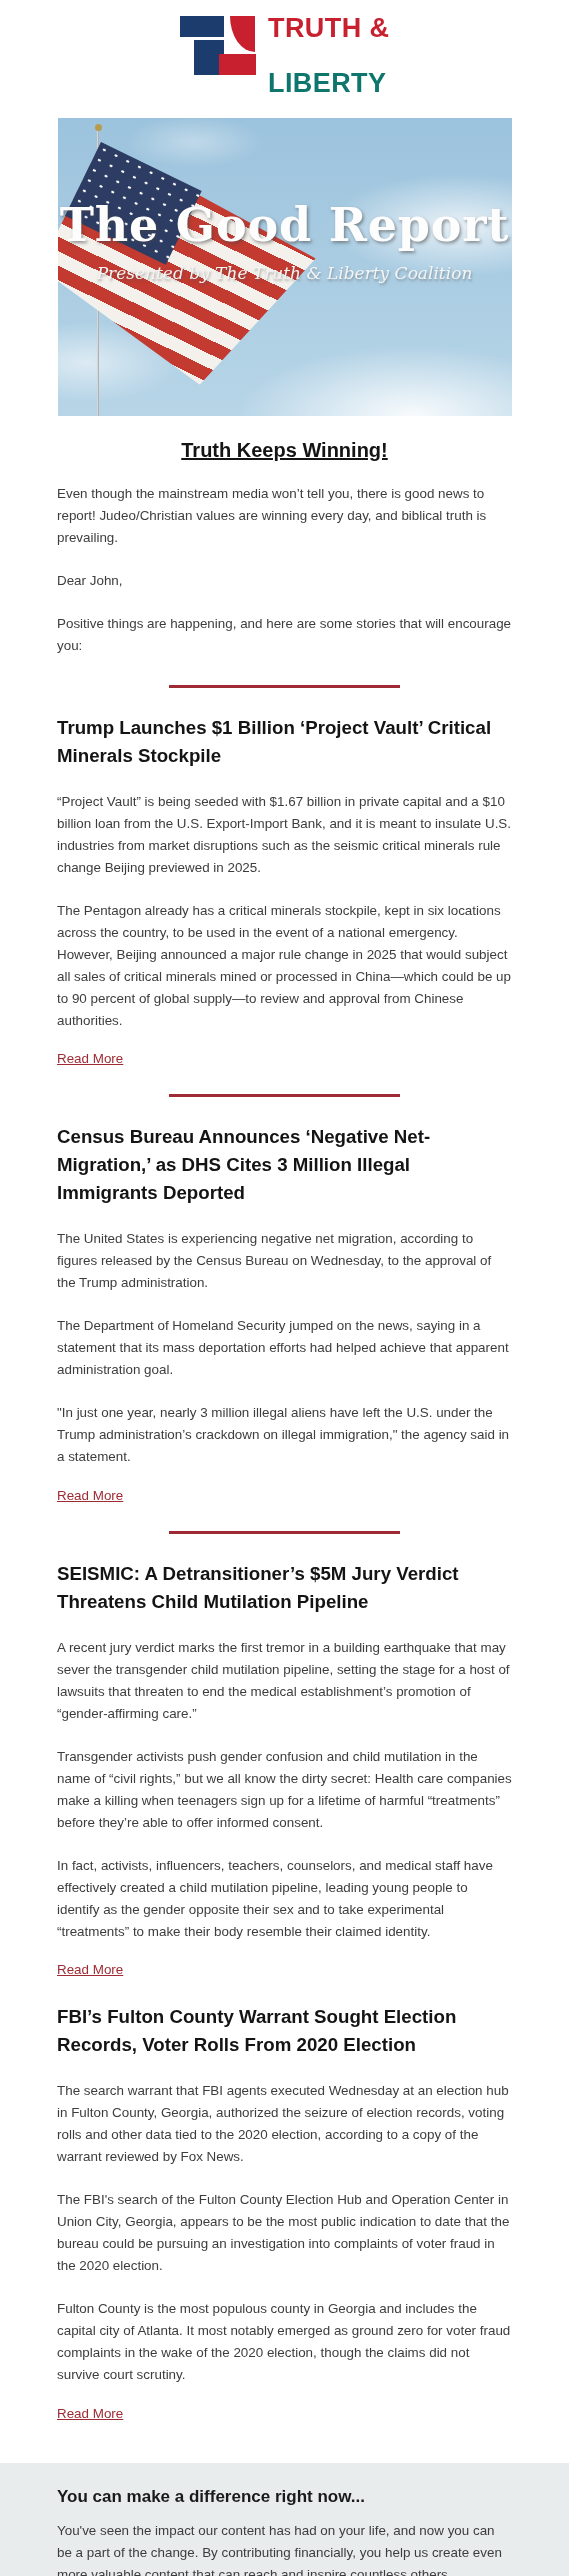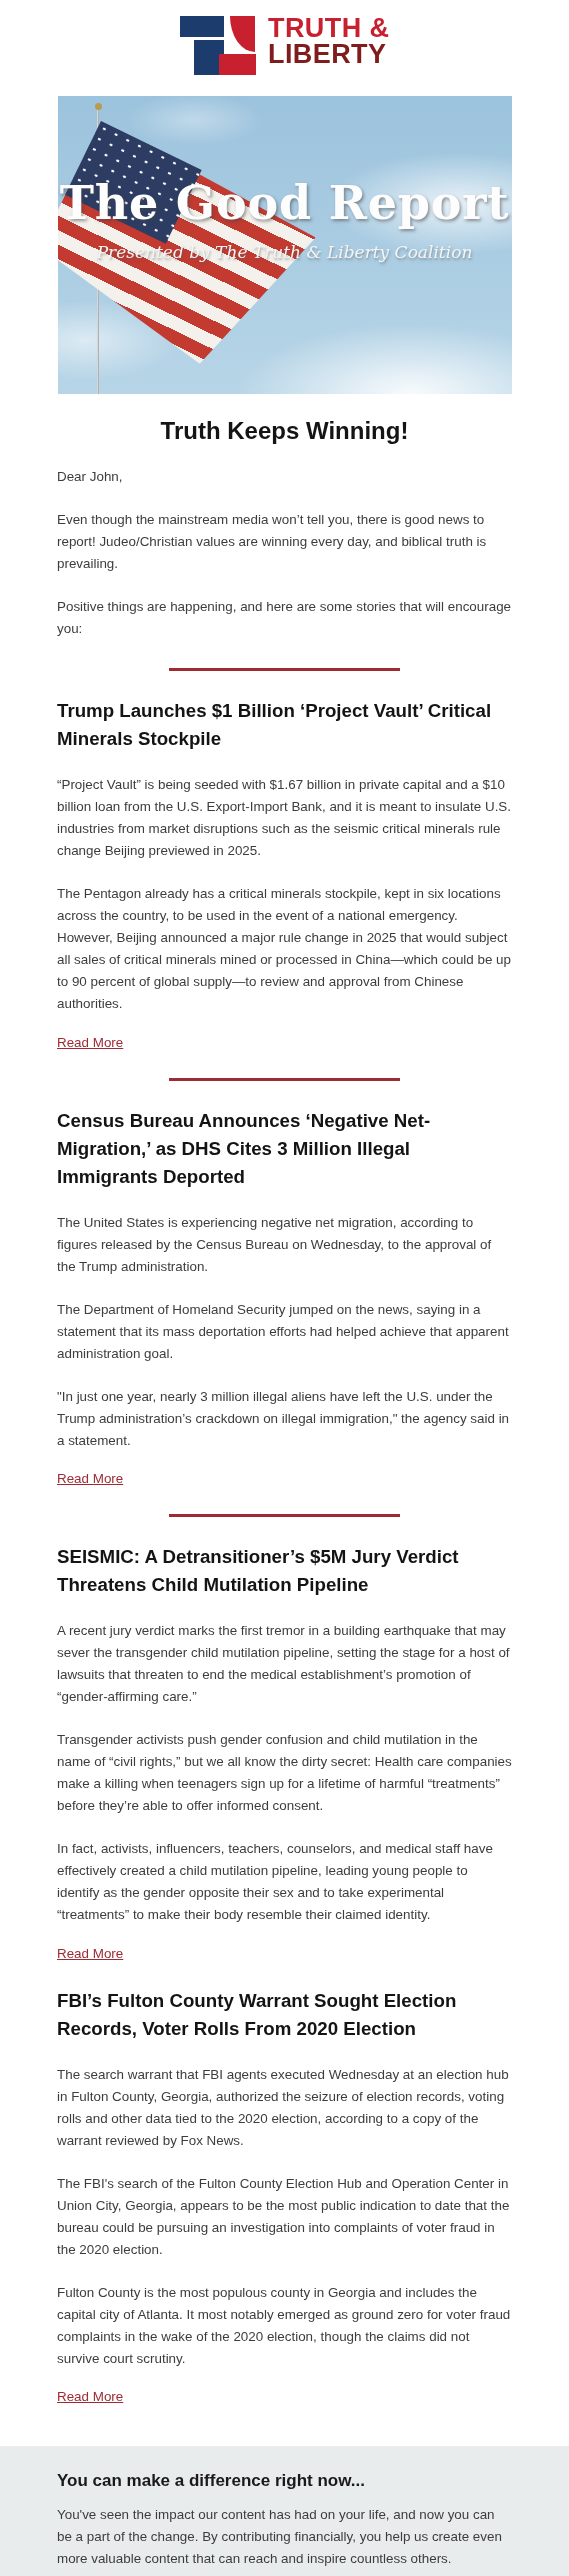--- a/index.html
+++ b/index.html
@@ -14,21 +14,21 @@
   
   .header { padding-top:16.3px; display:flex; justify-content:center; }
   .tl-logo { display:flex; gap:11.4px; }
   .tl-mark { position:relative; width:77px; height:59px; display:inline-block; }
   .tl-mark .m-bar  { position:absolute; left:0;    top:0;    width:44px; height:21px; background:#1d3c6e; }
   .tl-mark .m-stem { position:absolute; left:14px; top:23.6px; width:30px; height:35px; background:#1d3c6e; }
   .tl-mark .m-fan  { position:absolute; left:50px; top:0;    width:25px; height:36px; background:#c8202f; border-bottom-left-radius:100%; }
   .tl-mark .m-sq   { position:absolute; left:39px; top:38px; width:37px; height:20.3px; background:#c8202f; }
   .tl-text { font-weight:bold; font-size:27px; line-height:0.95; letter-spacing:0.4px; }
   .tl-text .t1 { color:#c8202f; display:block; }
-  .tl-text .t2 { color:#7f1d1d; display:block; }
+  .tl-text .t2 { color:#0f766e; display:block;margin-top:29px; }
 
   
   .hero {
     position:relative; width:454px; height:298px; margin:21px auto 0;
     overflow:hidden;
     background:
       radial-gradient(ellipse 187px 73px at 88% 36%, rgba(255,255,255,.75), rgba(255,255,255,0) 70%),
       radial-gradient(ellipse 244px 98px at 78% 100%, rgba(255,255,255,.9), rgba(255,255,255,0) 72%),
       radial-gradient(ellipse 138px 57px at 6% 82%, rgba(255,255,255,.55), rgba(255,255,255,0) 70%),
       radial-gradient(ellipse 98px 37px at 30% 8%, rgba(255,255,255,.35), rgba(255,255,255,0) 70%),
@@ -48,21 +48,21 @@
     background-image:radial-gradient(circle, #fff 1.1px, transparent 1.5px);
     background-size:13px 11.4px; }
   .hero-title-wrap { position:absolute; left:0; right:0; top:80px; text-align:center; }
   .hero-title { font-family:"DejaVu Serif", serif; font-weight:bold; font-size:46px;
     color:#fdfdfd; text-shadow:1.6px 2.4px 3.3px rgba(70,70,70,.55); letter-spacing:0.8px; }
   .hero-subtitle { font-family:"DejaVu Serif", serif; font-style:italic; font-size:17px;
     color:#f4f4f4; margin-top:11.4px; text-shadow:0.8px 1.6px 2.4px rgba(90,90,90,.5); }
 
   
   .main { width:455px; margin:0 auto; }
-  .h1 { font-size:24px; font-weight:bold; color:#141414; text-align:center; margin-top:23px; }
+  .h1 { font-size:20px; font-weight:bold; color:#141414; text-align:center; margin-top:23px;text-decoration:underline; }
   .main p { font-size:13.4px; line-height:22px; margin-top:21px; color:#3d3d3d; }
   .h2 { font-size:18.7px; line-height:28px; font-weight:bold; color:#141414; margin-top:26px; }
   .readmore { display:inline-block; margin-top:19.5px; font-size:13.4px;
     color:#9e2b33; text-decoration:underline; cursor:pointer;text-align:right; }
   .rule { width:231px; border:none; border-top:3.3px solid #9e2b33; margin:28px auto 0; }
 
   
   .cta { background:#e9eced; margin-top:42px; padding:24.4px 57px 44px; }
   .cta-h { font-size:17px; font-weight:bold; color:#1a1a1a; }
   .cta p { font-size:13.4px; line-height:22px; margin-top:13px; color:#3d3d3d; }
@@ -95,22 +95,22 @@
       <div class="canton"></div>
     </div>
     <div class="hero-title-wrap">
       <div class="hero-title">The Good Report</div>
       <div class="hero-subtitle">Presented by The Truth &amp; Liberty Coalition</div>
     </div>
   </div>
 
   <div class="main">
     <div class="h1">Truth Keeps Winning!</div>
+    <p>Even though the mainstream media won’t tell you, there is good news to report! Judeo/Christian values are winning every day, and biblical truth is prevailing.</p>
     <p>Dear John,</p>
-    <p>Even though the mainstream media won’t tell you, there is good news to report! Judeo/Christian values are winning every day, and biblical truth is prevailing.</p>
     <p>Positive things are happening, and here are some stories that will encourage you:</p>
     <hr class="rule">
 
     <div>
       <div class="h2">Trump Launches $1 Billion ‘Project Vault’ Critical Minerals Stockpile</div>
       <p>“Project Vault” is being seeded with $1.67 billion in private capital and a $10 billion loan from the U.S. Export-Import Bank, and it is meant to insulate U.S. industries from market disruptions such as the seismic critical minerals rule change Beijing previewed in 2025.</p>
       <p>The Pentagon already has a critical minerals stockpile, kept in six locations across the country, to be used in the event of a national emergency. However, Beijing announced a major rule change in 2025 that would subject all sales of critical minerals mined or processed in China—which could be up to 90 percent of global supply—to review and approval from Chinese authorities.</p>
       <a class="readmore">Read More</a>
     </div>
     <hr class="rule">

